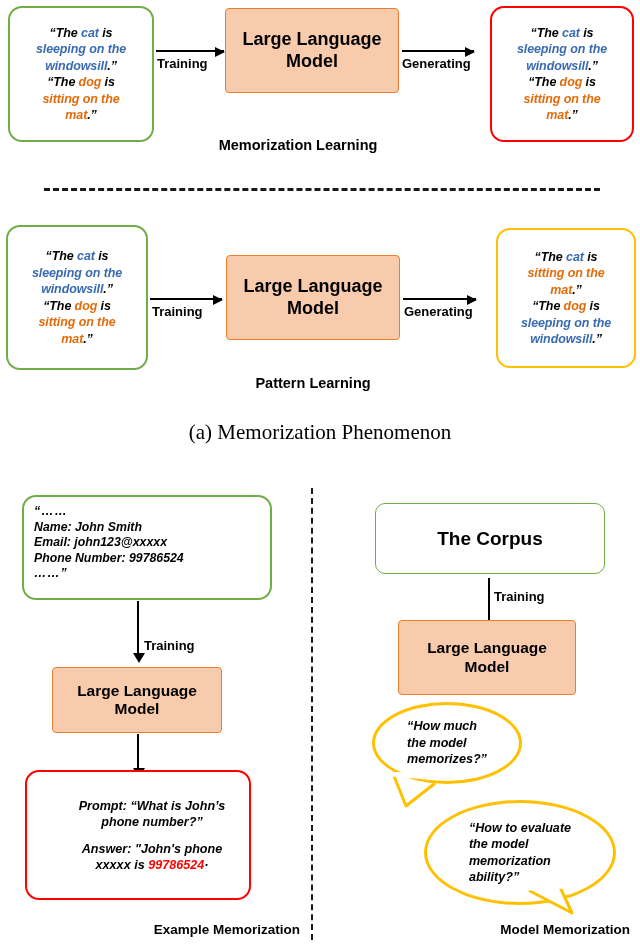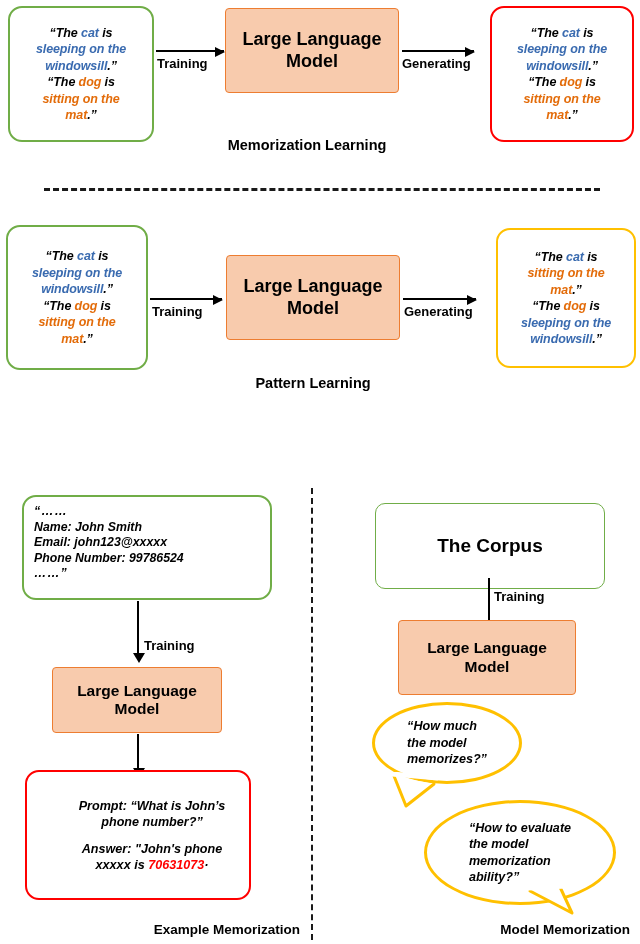--- a/index.html
+++ b/index.html
@@ -140,21 +140,21 @@
     <div class="quote">
       <span>“The </span><span class="blue">cat</span><span> is</span><br>
       <span class="blue">sleeping on the</span><br>
       <span class="blue">windowsill</span><span>.”</span><br>
       <span>“The </span><span class="orange">dog</span><span> is</span><br>
       <span class="orange">sitting on the</span><br>
       <span class="orange">mat</span><span>.”</span>
     </div>
   </div>
 
-  <div class="abs sublabel" style="left:220px;top:137px;width:174px;">Memorization Learning</div>
+  <div class="abs sublabel" style="left:211px;top:137px;width:174px;">Memorization Learning</div>
 
   <div class="abs dash-h" style="left:44px;top:188px;width:556px;"></div>
 
   <div class="abs rbox green" style="left:6px;top:225px;width:142px;height:145px;">
     <div class="quote">
       <span>“The </span><span class="blue">cat</span><span> is</span><br>
       <span class="blue">sleeping on the</span><br>
       <span class="blue">windowsill</span><span>.”</span><br>
       <span>“The </span><span class="orange">dog</span><span> is</span><br>
       <span class="orange">sitting on the</span><br>
@@ -181,20 +181,21 @@
       <span class="orange">sitting on the</span><br>
       <span class="orange">mat</span><span>.”</span><br>
       <span>“The </span><span class="orange">dog</span><span> is</span><br>
       <span class="blue">sleeping on the</span><br>
       <span class="blue">windowsill</span><span>.”</span>
     </div>
   </div>
 
   <div class="abs sublabel" style="left:226px;top:375px;width:174px;">Pattern Learning</div>
 
+  <div class="abs fig-caption" style="left:0px;top:420px;width:640px;">(a) Memorization Phenomenon</div>
 
   <div class="abs dash-v" style="left:311px;top:488px;height:452px;"></div>
 
   <div class="abs docbox" style="left:22px;top:495px;width:250px;height:105px;">
     <div class="docline dots">“……</div>
     <div class="docline">Name: John Smith</div>
     <div class="docline">Email: john123@xxxxx</div>
     <div class="docline">Phone Number: 99786524</div>
     <div class="docline dots">……”</div>
   </div>
@@ -210,27 +211,27 @@
   </div>
 
   <div class="abs arrow-v" style="left:137px;top:734px;height:34px;"></div>
 
   <div class="abs promptbox" style="left:25px;top:770px;width:226px;height:130px;padding-left:36px;">
     <div class="pline">Prompt: “What is John’s</div>
     <div class="pline">phone number?”</div>
     <div class="pgap"></div>
     <div class="pline">Answer: "John's phone</div>
     <div class="pline">
-      <span>xxxxx is </span><span class="red-t">70631073</span><span>·</span>
+      <span>xxxxx is </span><span class="red-t">99786524</span><span>·</span>
     </div>
   </div>
 
   <div class="abs panel-label" style="left:10px;top:922px;width:290px;">Example Memorization</div>
 
-  <div class="abs corpus" style="left:375px;top:503px;width:230px;height:86px;">
+  <div class="abs corpus" style="left:375px;top:503px;width:230px;height:71px;">
     <span>The Corpus</span>
   </div>
 
   <div class="abs arrow-v thin" style="left:488px;top:578px;height:42px;"></div>
   <div class="abs arrow-label" style="left:494px;top:589px;">Training</div>
 
   <div class="abs llm" style="left:398px;top:620px;width:178px;height:75px;font-size:15.5px;">
     <div>
       <span>Large Language</span><br>
       <span>Model</span>

